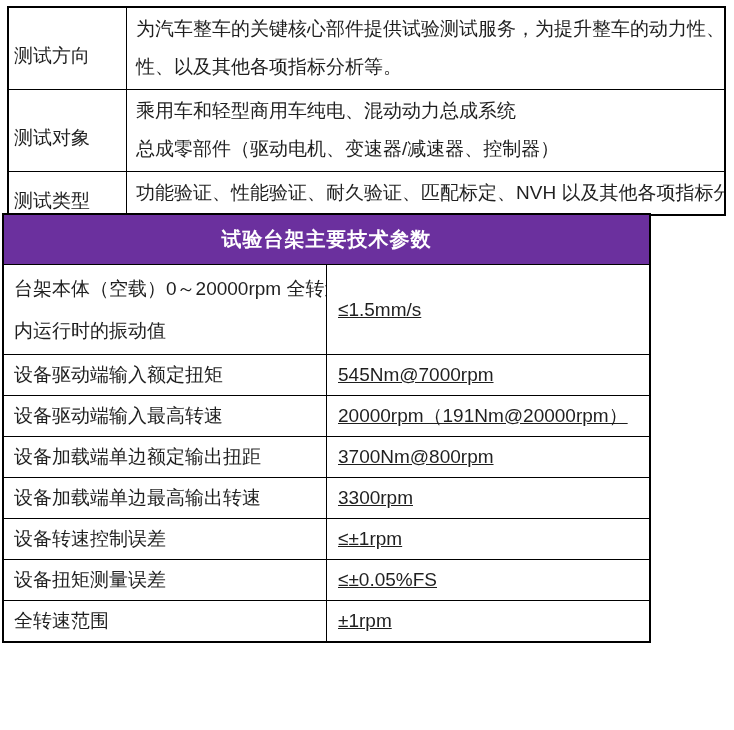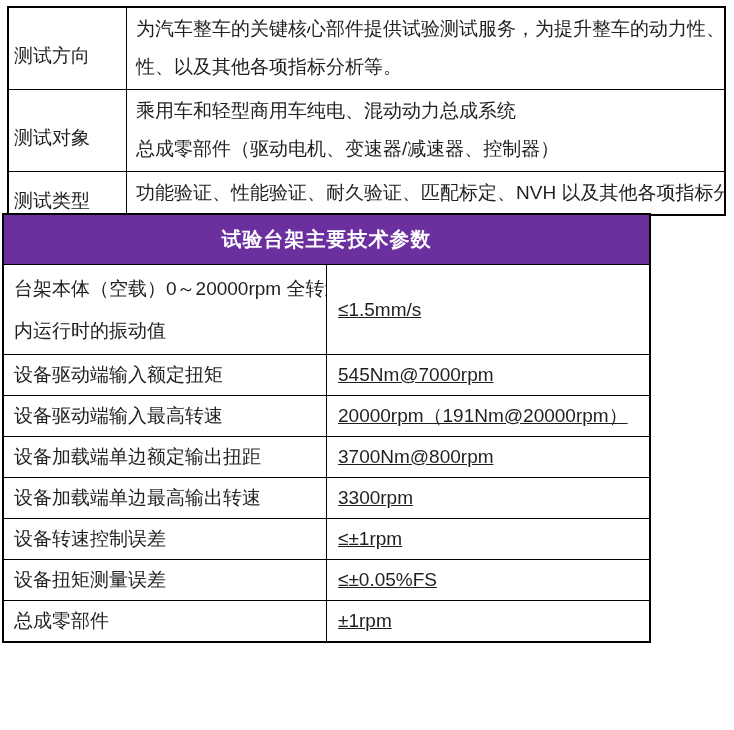--- a/index.html
+++ b/index.html
@@ -116,20 +116,20 @@
       <td class="p-label-col">设备转速控制误差</td>
       <td class="p-value-col">≤±1rpm</td>
     </tr>
 
     <tr class="param-row">
       <td class="p-label-col">设备扭矩测量误差</td>
       <td class="p-value-col">≤±0.05%FS</td>
     </tr>
 
     <tr class="param-row">
-      <td class="p-label-col">总成零部件</td>
+      <td class="p-label-col">全转速范围</td>
       <td class="p-value-col">±1rpm</td>
     </tr>
 
   </tbody>
     </table>
 
 </div>
 
 </body></html>

